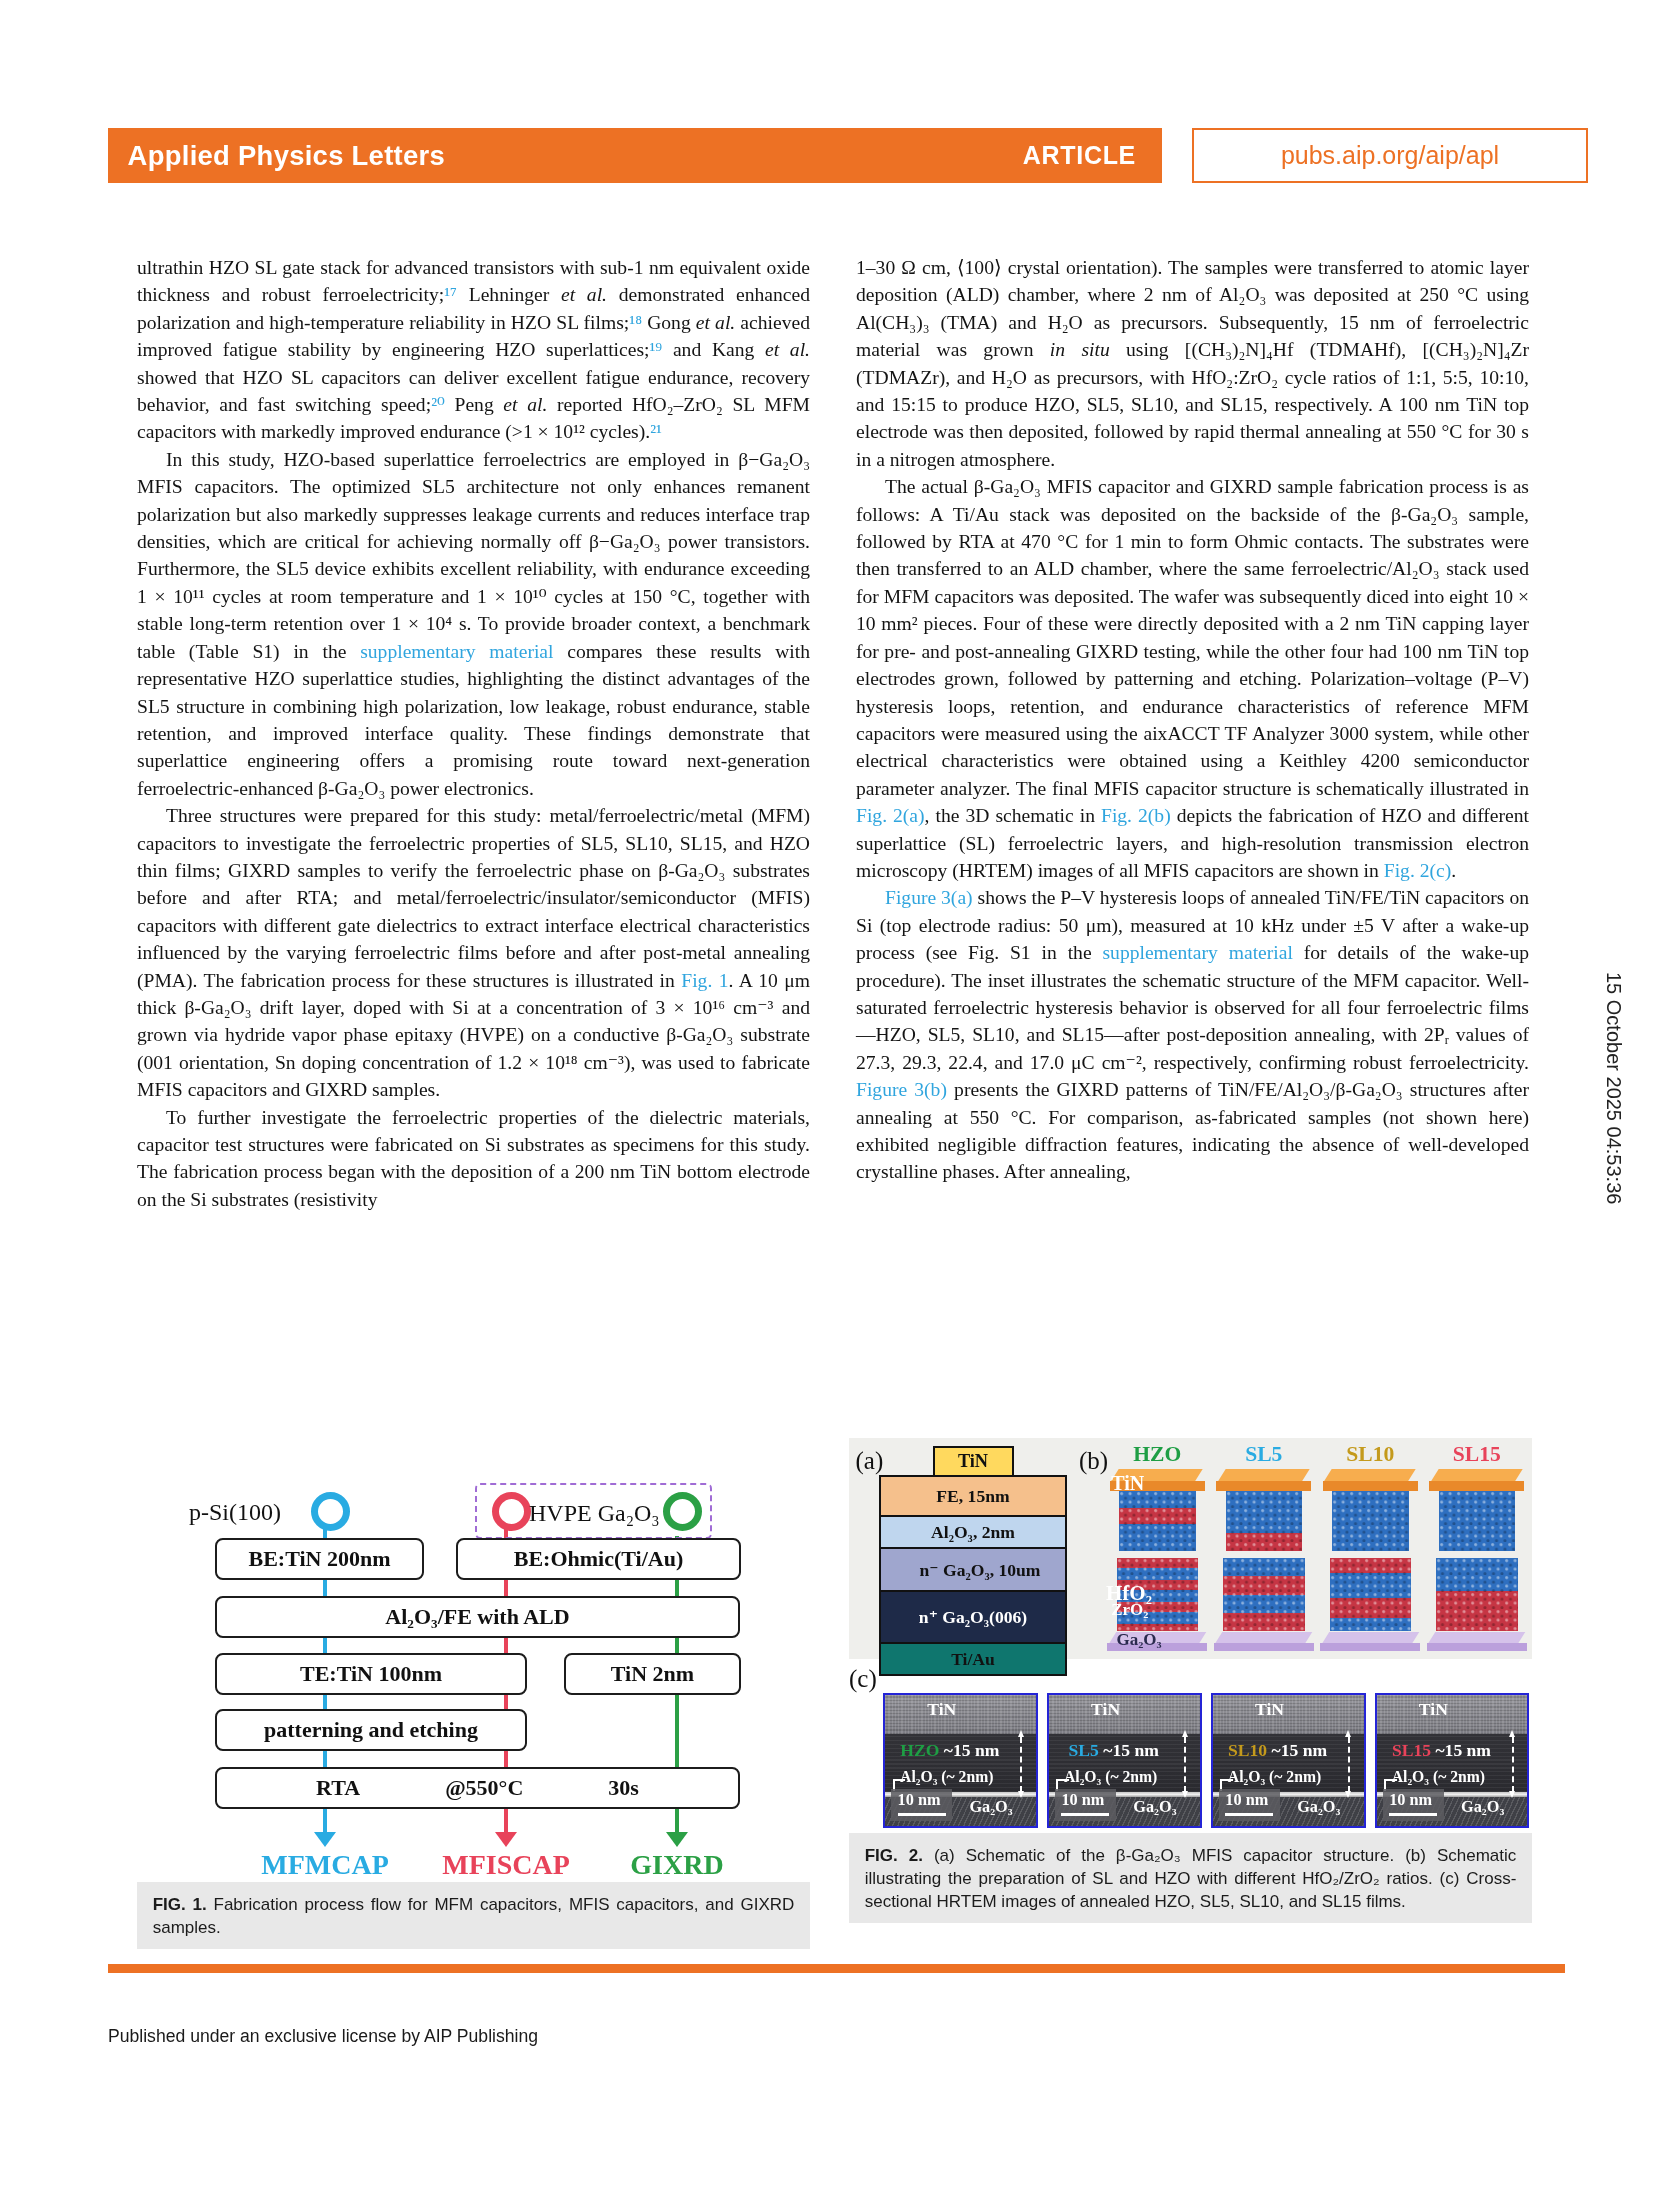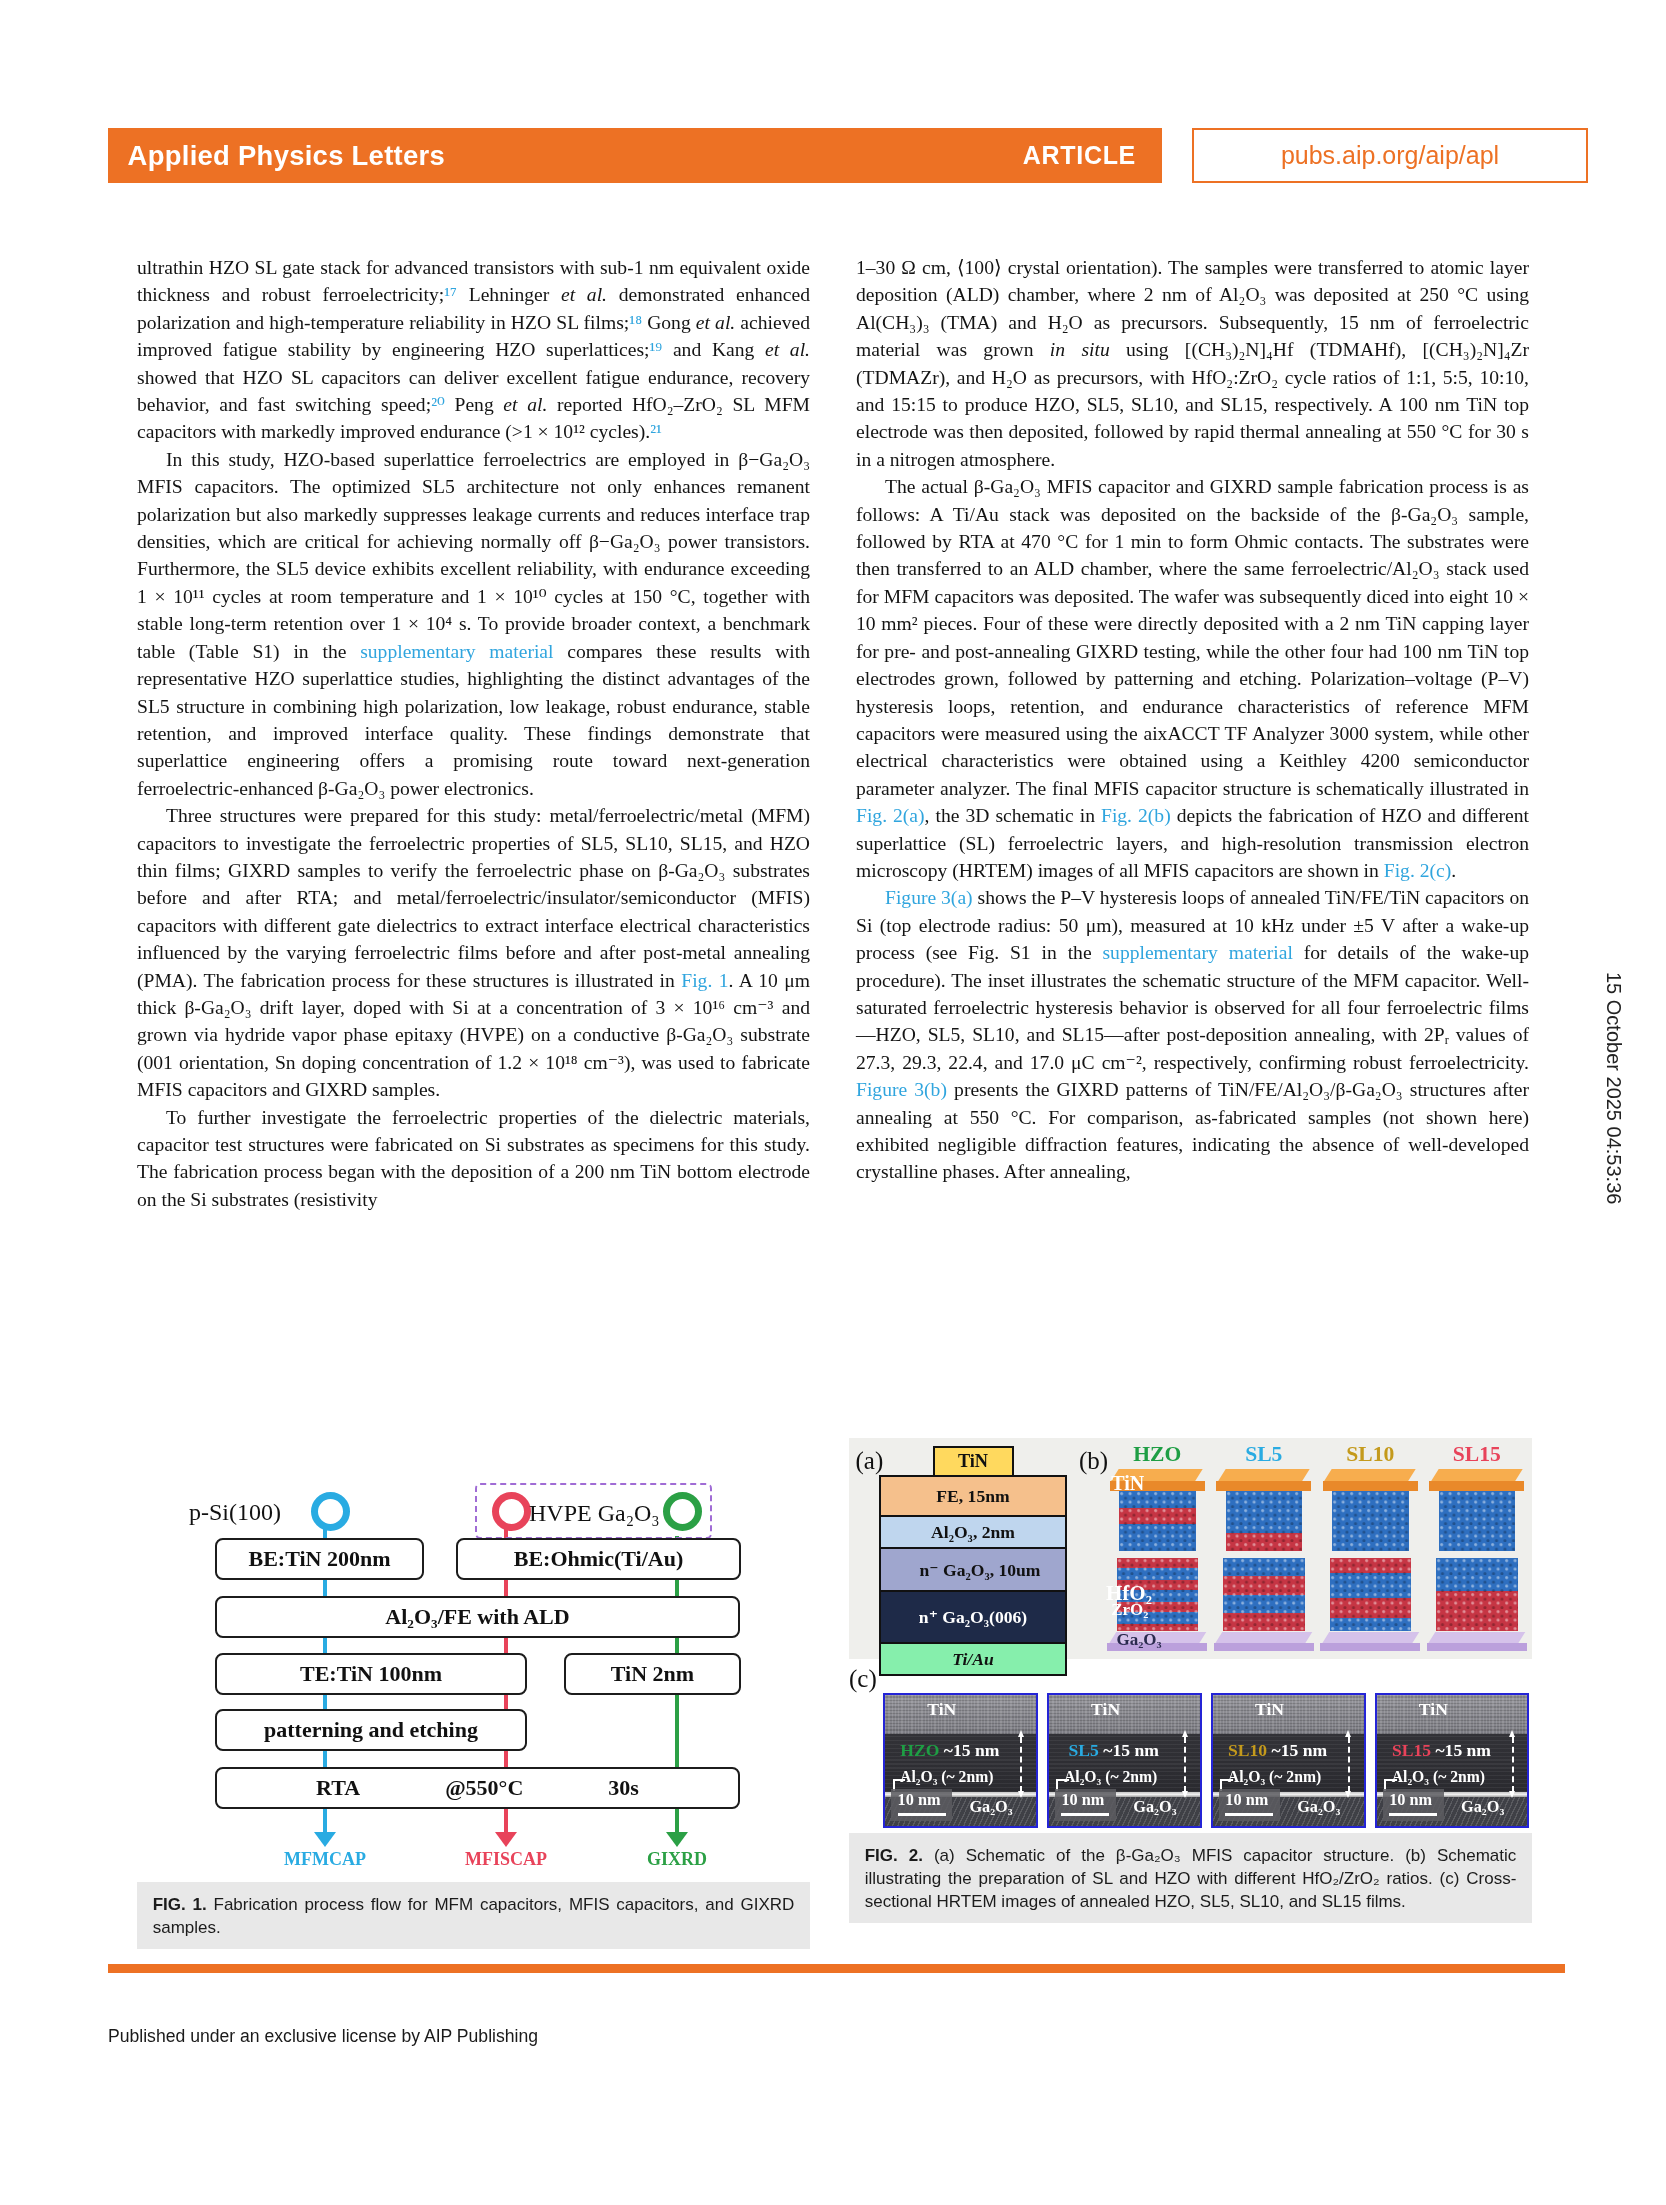--- a/index.html
+++ b/index.html
@@ -52,21 +52,21 @@
   .fb2{left:319px;top:60px;width:281px;height:38px;}
   .fb3{left:78px;top:118px;width:521px;height:38px;}
   .fb4{left:78px;top:175px;width:308px;height:38px;}
   .fb5{left:427px;top:175px;width:173px;height:38px;}
   .fb6{left:78px;top:231px;width:308px;height:38px;}
   .fb7{left:78px;top:289px;width:521px;height:38px;gap:85px;}
   .outgroup{position:absolute;top:340px;width:196px;text-align:center;}
   .og0{left:90px;} .og1{left:271px;} .og2{left:442px;}
   .aline{width:3.9px;height:14.4px;margin:0 auto;}
   .ahead{width:0;height:0;margin:0 auto;border-left:11px solid transparent;border-right:11px solid transparent;border-top:15.7px solid;}
-  .albl{font-size:18px;font-weight:700;margin-top:1.3px;}
+  .albl{font-size:28px;font-weight:700;margin-top:1.3px;}
 
   
   .capbox{position:absolute;background:#e8e8e8;box-sizing:border-box;padding:10.5px 15.7px;
           font-size:17px;line-height:23px;color:#1b1b1b;text-align:justify;}
   .cap1{left:137px;top:1882px;width:673px;}
   .cap2{left:849px;top:1833px;width:683px;}
   .capbox .b{font-weight:700;}
 
   
   .fig2{position:absolute;left:849px;top:1438px;width:683px;height:392px;
@@ -233,21 +233,21 @@
     <span class="pl pl-a">(a)</span>
     <span class="pl pl-b">(b)</span>
     <span class="pl pl-c">(c)</span>
 
     <div class="stack" id="stack-a">
         <div class="layer-tin" style="background: rgb(255, 217, 94); color: rgb(17, 17, 17);">TiN</div>
         <div class="layer" style="background: rgb(245, 192, 140); color: rgb(17, 17, 17); height: 38px;">FE, 15nm</div>
         <div class="layer" style="background: rgb(191, 214, 238); color: rgb(17, 17, 17); height: 30px;">Al₂O₃, 2nm</div>
         <div class="layer" style="background: rgb(159, 166, 206); color: rgb(17, 17, 17); height: 41px; padding-left: 14px;">n⁻ Ga₂O₃, 10um</div>
         <div class="layer" style="background: rgb(30, 42, 72); color: rgb(255, 255, 255); height: 50px;">n⁺ Ga₂O₃(006)</div>
-        <div class="layer" style="background: #86efac; color: rgb(17, 17, 17); height: 30px; font-style: italic;">Ti/Au</div>
+        <div class="layer" style="background: #0f766e; color: rgb(17, 17, 17); height: 30px;">Ti/Au</div>
       </div>
     <div class="bcols" id="b-cols">
         <div class="bcol">
           <div class="b-head" style="color: rgb(30, 158, 68);">HZO</div>
           <div class="cap3d">
             <div class="cap-topface"></div>
             <div class="cap-front"></div>
           </div>
           <div class="lat lat-top top-hzo"></div>
           <div class="lat lat-bot bot-hzo"></div>

